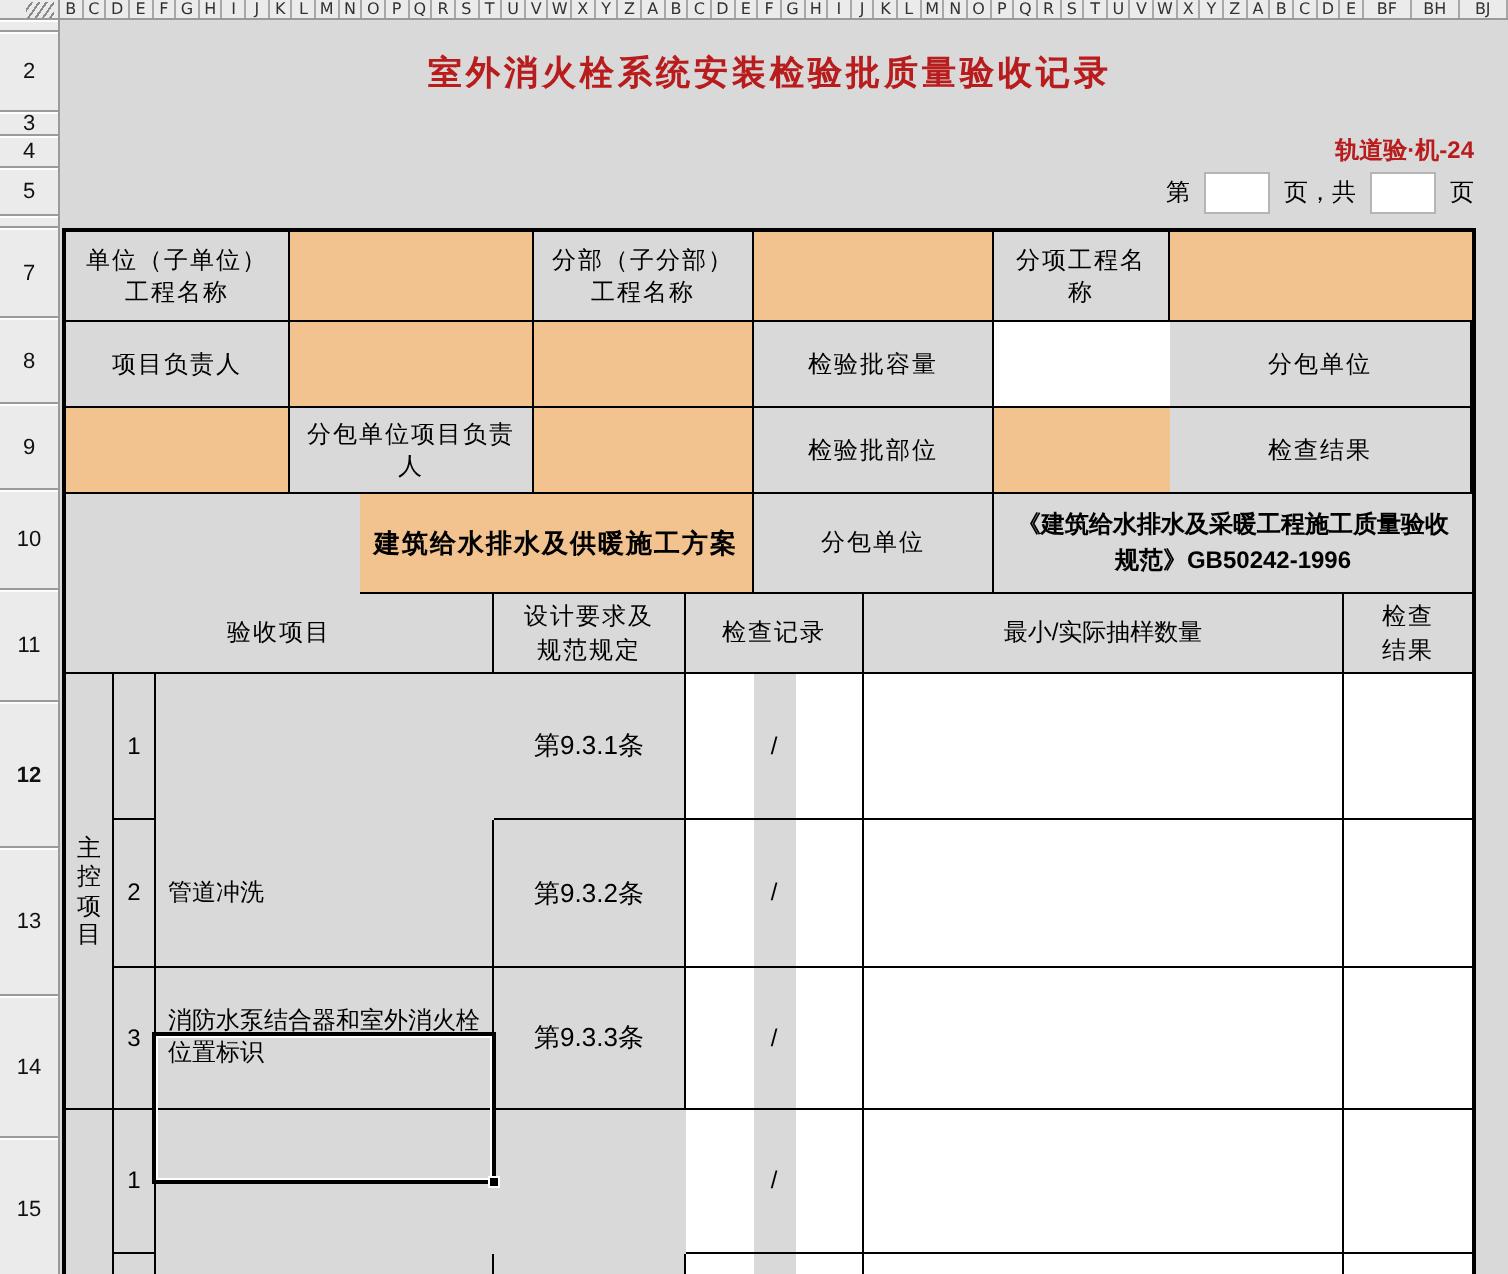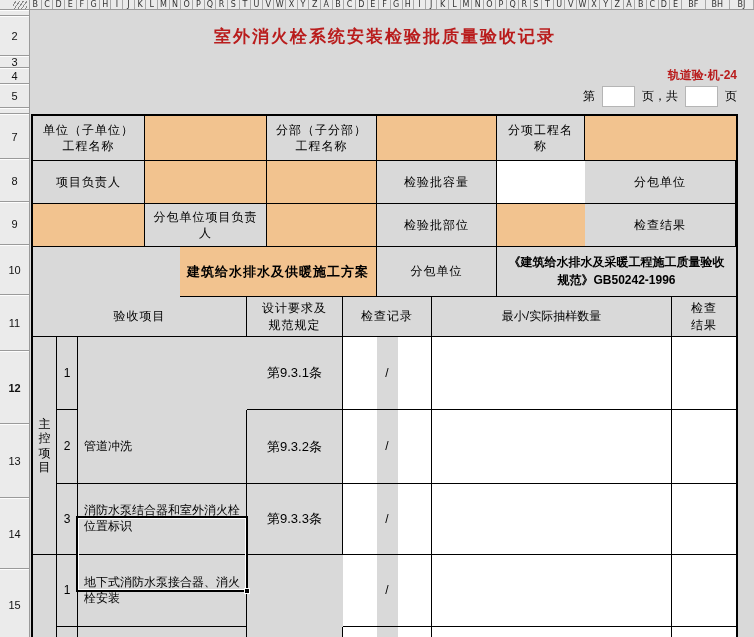--- a/index.html
+++ b/index.html
@@ -230,21 +230,20 @@
       <div class="c gray designcell" style="grid-column:4; grid-row:4">第9.3.3条</div>
       <div class="c samp" style="grid-column:5; grid-row:4">
           <span class="slash">/</span>
         </div>
       <div class="c white" style="grid-column:6; grid-row:4"></div>
       <div class="c white lastcol" style="grid-column:7; grid-row:4"></div>
 
       <div class="c gray groupcell" style="grid-column:1; grid-row:5 / span 2"></div>
 
       <div class="c gray numcell" style="grid-column:2; grid-row:5">1</div>
-      <div class="c gray itemcell" style="grid-column:3; grid-row:5">地下式消防水泵接合器、消火栓安装</div>
       <div class="c samp" style="grid-column:5; grid-row:5">
           <span class="slash">/</span>
         </div>
       <div class="c white" style="grid-column:6; grid-row:5"></div>
       <div class="c white lastcol" style="grid-column:7; grid-row:5"></div>
 
       <div class="c gray numcell" style="grid-column:2; grid-row:6"></div>
       <div class="c gray itemcell" style="grid-column:3; grid-row:6"></div>
       <div class="c gray designcell" style="grid-column:4; grid-row:6"></div>
       <div class="c samp" style="grid-column:5; grid-row:6"></div>

